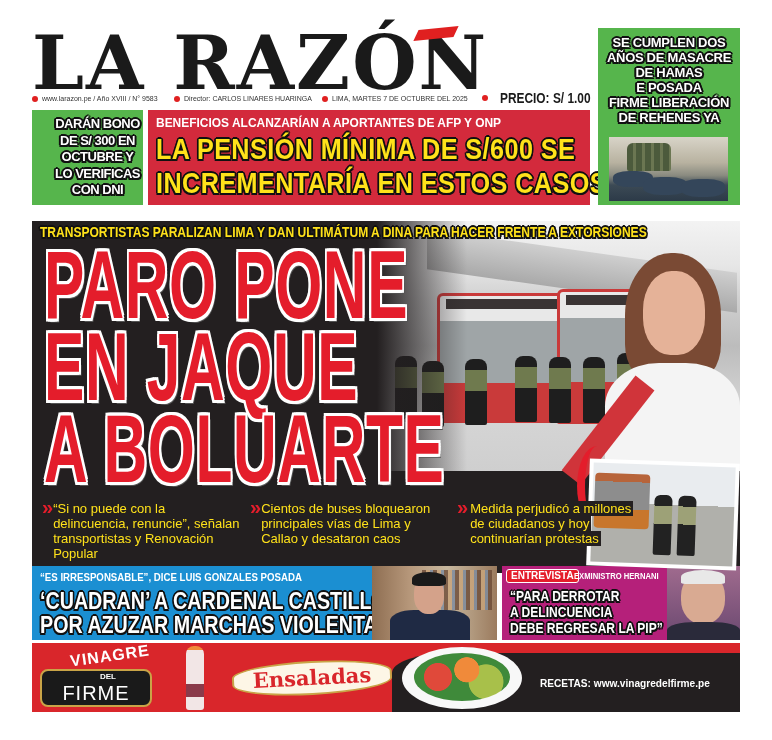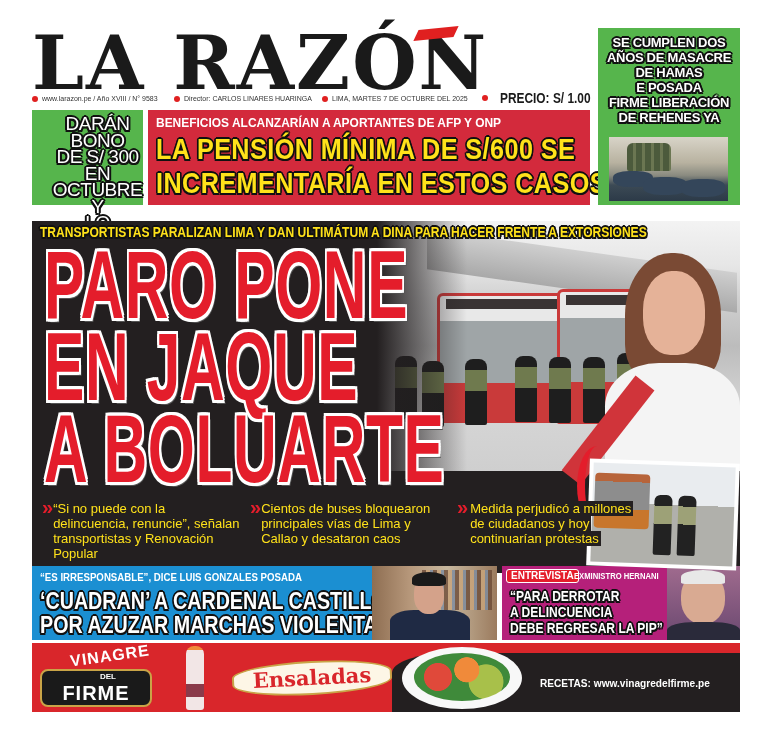--- a/index.html
+++ b/index.html
@@ -23,21 +23,21 @@
   .meta-item { position: absolute; top: 0; display: flex; align-items: center; gap: 4px; white-space: nowrap; font-family: "Liberation Sans Narrow","Liberation Sans", sans-serif; }
   .dot { width: 6px; height: 6px; border-radius: 50%; background: #e02020; display: inline-block; }
   .price { left: 500px; top: 90px; font-size: 14px; font-weight: 700; color: #1a1a1a; transform: scaleX(0.85); transform-origin: left; white-space: nowrap; }
 
   
   .outline-y { color: #ffe21a; -webkit-text-stroke: 0; text-shadow: -1.5px -1.5px 0 #111, 1.5px -1.5px 0 #111, -1.5px 1.5px 0 #111, 1.5px 1.5px 0 #111, 0 2px 0 #111, 2px 0 0 #111, -2px 0 0 #111, 0 -2px 0 #111; }
   .outline-w { color: #fff; text-shadow: -1.5px -1.5px 0 #111, 1.5px -1.5px 0 #111, -1.5px 1.5px 0 #111, 1.5px 1.5px 0 #111, 0 2px 0 #111, 2px 0 0 #111, -2px 0 0 #111, 0 -2px 0 #111; }
 
   
   .green-box { left: 32px; top: 110px; width: 111px; height: 95px; background: #56b54c; }
-  .green-box .txt { position: absolute; left: 0; top: 6px; width: 111px; text-align: center; font-size: 19px; line-height: 16.5px; font-weight: 400; letter-spacing: -0.5px; padding-left: 20px; }
+  .green-box .txt { position: absolute; left: 0; top: 6px; width: 111px; text-align: center; font-size: 13px; line-height: 16.5px; font-weight: 700; letter-spacing: -0.5px; padding-left: 20px; }
 
   
   .red-box { left: 148px; top: 110px; width: 442px; height: 95px; background: #d32a3c; }
   .red-box .kicker { position: absolute; left: 8px; top: 5px; font-size: 13px; font-weight: 700; color: #fff; white-space: nowrap; transform: scaleX(0.92); transform-origin: left; }
   .red-box .hl { position: absolute; left: 8px; font-size: 30px; line-height: 30px; font-weight: 900; white-space: nowrap; transform: scaleX(0.84); transform-origin: left; letter-spacing: 0.5px; }
 
   
   .green-right { left: 598px; top: 28px; width: 142px; height: 177px; background: #56b54c; }
   .green-right .txt { position: absolute; left: 0; top: 7px; width: 142px; text-align: center; font-size: 13px; line-height: 15px; font-weight: 900; letter-spacing: -0.3px; }
   .photo-hamas { position: absolute; left: 11px; top: 109px; width: 119px; height: 64px; overflow: hidden;
@@ -97,21 +97,21 @@
   .photo-hernani .head { position: absolute; left: 14px; top: 6px; width: 44px; height: 52px; background: #d9aa92; border-radius: 46%; }
   .photo-hernani .hair3 { position: absolute; left: 14px; top: 4px; width: 44px; height: 14px; background: #e8e8e8; border-radius: 50% 50% 10% 10%; }
   .photo-hernani .suit { position: absolute; left: 0; top: 56px; width: 73px; height: 20px; background: #2a2a3a; border-radius: 40% 40% 0 0; }
 
   
   .ad { left: 32px; top: 643px; width: 708px; height: 69px; background: #d9262b; overflow: hidden; }
   .ad .dark { position: absolute; left: 360px; top: 10px; width: 348px; height: 59px; background: #231f20; border-top-left-radius: 60px 20px; }
   .ad .vinagre { position: absolute; left: 38px; top: 4px; font-size: 16px; font-weight: 900; color: #fff; letter-spacing: 1px; transform: rotate(-8deg); }
   .ad .brand { position: absolute; left: 8px; top: 26px; width: 112px; height: 38px; background: #1a1a1a; border: 2px solid #c9a447; border-radius: 8px; text-align: center; }
   .ad .brand .del { font-size: 8px; font-weight: 900; color: #fff; line-height: 11px; display: block; padding-left: 24px; }
-  .ad .brand .firme { font-size: 20px; font-weight: 700; color: #fff; line-height: 22px; letter-spacing: 1px; display: block; }
+  .ad .brand .firme { font-size: 20px; font-weight: 400; color: #fff; line-height: 22px; letter-spacing: 1px; display: block; }
   .ad .bottle { position: absolute; left: 154px; top: 3px; width: 18px; height: 64px; border-radius: 8px 8px 3px 3px; background: linear-gradient(180deg,#f08a3a 0 6%, #f2e6e6 6% 60%, #8a3a4a 60% 80%, #f2e6e6 80% 100%); }
   .ad .ens { position: absolute; left: 200px; top: 18px; width: 160px; height: 34px; background: #fdf6e6; border: 2px solid #c9a447; border-radius: 50% / 40%; transform: rotate(-3deg); text-align: center; }
   .ad .ens span { font-family: "DejaVu Serif", serif; font-size: 21px; font-weight: 900; color: #d9262b; line-height: 30px; }
   .ad .plate { position: absolute; left: 370px; top: 4px; width: 120px; height: 62px; border-radius: 50%; background: #f8f8f8; }
   .ad .salad { position: absolute; left: 382px; top: 10px; width: 96px; height: 48px; border-radius: 50%;
     background: radial-gradient(circle at 25% 50%, #e0493a 0 18%, transparent 19%), radial-gradient(circle at 55% 35%, #f08a3a 0 20%, transparent 21%), radial-gradient(circle at 75% 60%, #a8c04a 0 22%, transparent 23%), #3f8a3a; }
   .ad .recetas { position: absolute; left: 508px; top: 34px; font-size: 11.5px; font-weight: 900; color: #fff; white-space: nowrap; transform: scaleX(0.88); transform-origin: left; }
 </style>
 </head>
 <body>

